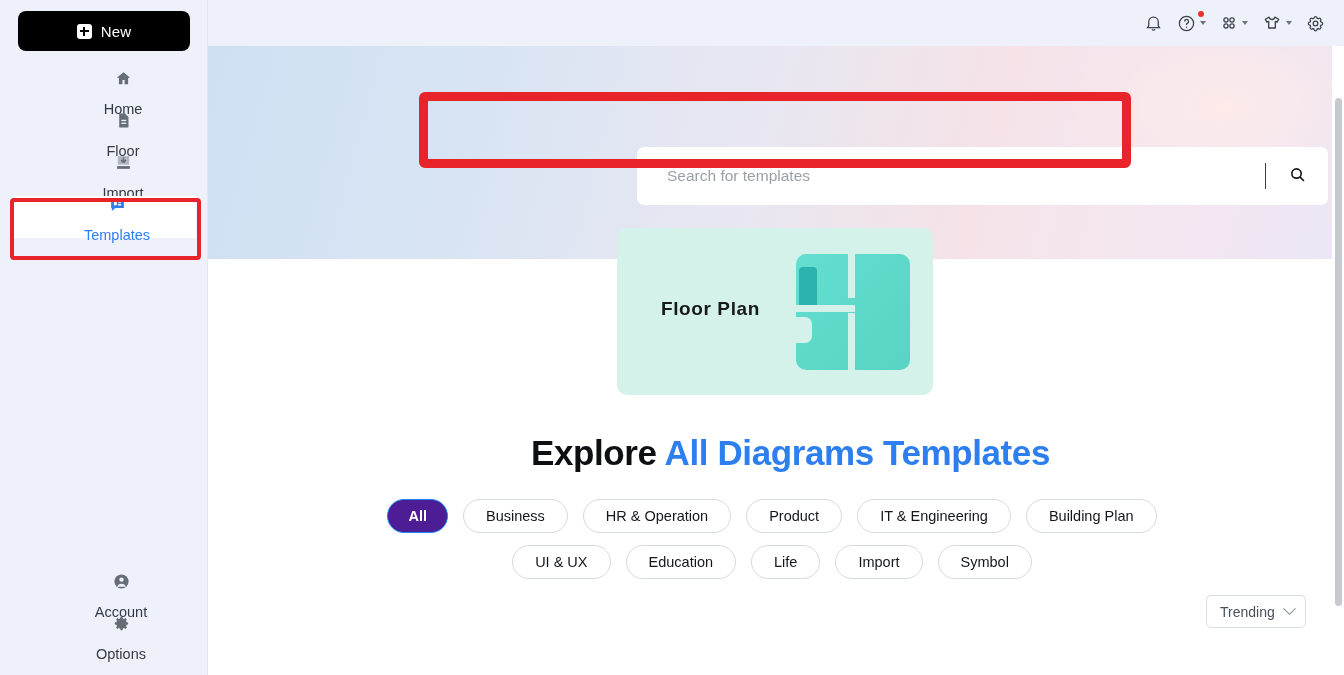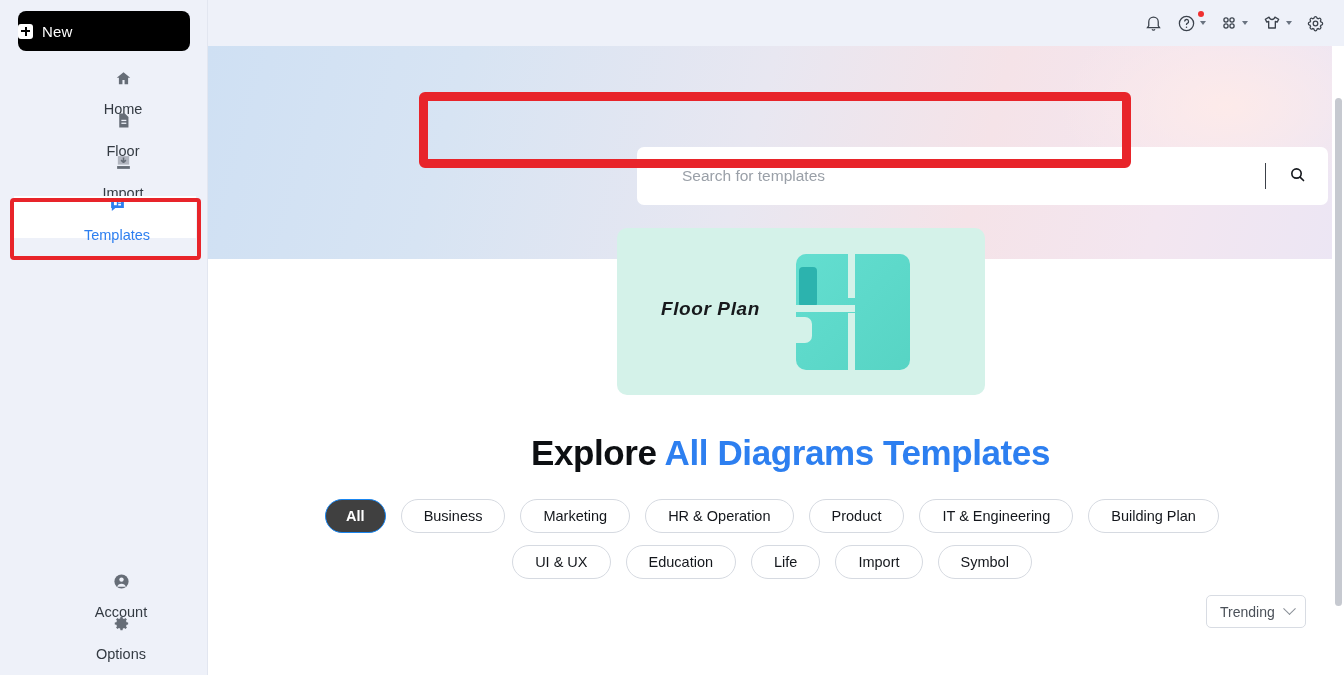--- a/index.html
+++ b/index.html
@@ -30,21 +30,21 @@
   }
 
   .new-button {
     position: absolute;
     left: 18px; top: 11px;
     width: 172px; height: 40px;
     background: #000000;
     border-radius: 8px;
     display: flex;
     align-items: center;
-    justify-content: flex-start;
+    justify-content: center;
     gap: 9px;
     cursor: pointer;
     user-select: none;
   }
   .new-button .plus-box {
     width: 15px; height: 15px;
     background: #ffffff;
     border-radius: 3px;
     position: relative;
     flex: none;
@@ -184,21 +184,21 @@
     z-index: 3;
   }
   .searchbar .sinput {
     flex: 1;
     border: none;
     outline: none;
     background: transparent;
     font-family: "Liberation Sans", sans-serif;
     font-size: 15.5px;
     color: #6d28d9;
-    padding: 0 0 0 45px;
+    padding: 0 0 0 30px;
   }
   .searchbar .sinput::placeholder { color: #9aa0a8; }
   .searchbar .divider {
     width: 1px; height: 26px;
     background: #3c4149;
     flex: none;
   }
   .searchbar .sbtn {
     width: 62px; height: 58px;
     display: flex; align-items: center; justify-content: center;
@@ -214,25 +214,24 @@
     border: 9px solid #e8242a;
     border-radius: 6px;
     z-index: 4;
     pointer-events: none;
   }
 
   
   .fp-card {
     position: absolute;
     left: 617px; top: 228px;
-    width: 368px; height: 167px;
+    width: 316px; height: 167px;
     background: #d4f2e9;
     border-radius: 10px;
     z-index: 5;
-    font-style: italic;
   }
   .fp-title {
     position: absolute;
     left: 44px; top: 70px;
     font-size: 19px;
     font-weight: 600;
     color: #17191c;
     letter-spacing: .6px;
     white-space: nowrap;
   }
@@ -271,21 +270,21 @@
     background: #ffffff;
     display: flex;
     align-items: center;
     font-size: 14.5px;
     color: #14171c;
     cursor: pointer;
     user-select: none;
     white-space: nowrap;
   }
   .pill.selected {
-    background: #404040;
+    background: #4c1d95;
     border-color: #1a86f0;
     color: #ffffff;
     font-weight: bold;
     padding: 0 20px;
   }
 
   .sort-row {
     display: flex;
     justify-content: flex-end;
     padding-right: 30px;
@@ -509,21 +508,20 @@
 
     <div class="explore-heading">
       <span>Explore</span>
       <span class="blue">All Diagrams Templates</span>
     </div>
 
     <div class="pill-rows">
       <div class="pill-row">
         <div class="pill selected">All</div>
         <div class="pill">Business</div>
-        <div class="pill">Marketing</div>
         <div class="pill">HR &amp; Operation</div>
         <div class="pill">Product</div>
         <div class="pill">IT &amp; Engineering</div>
         <div class="pill">Building Plan</div>
       </div>
       <div class="pill-row">
         <div class="pill">UI &amp; UX</div>
         <div class="pill">Education</div>
         <div class="pill">Life</div>
         <div class="pill">Import</div>

